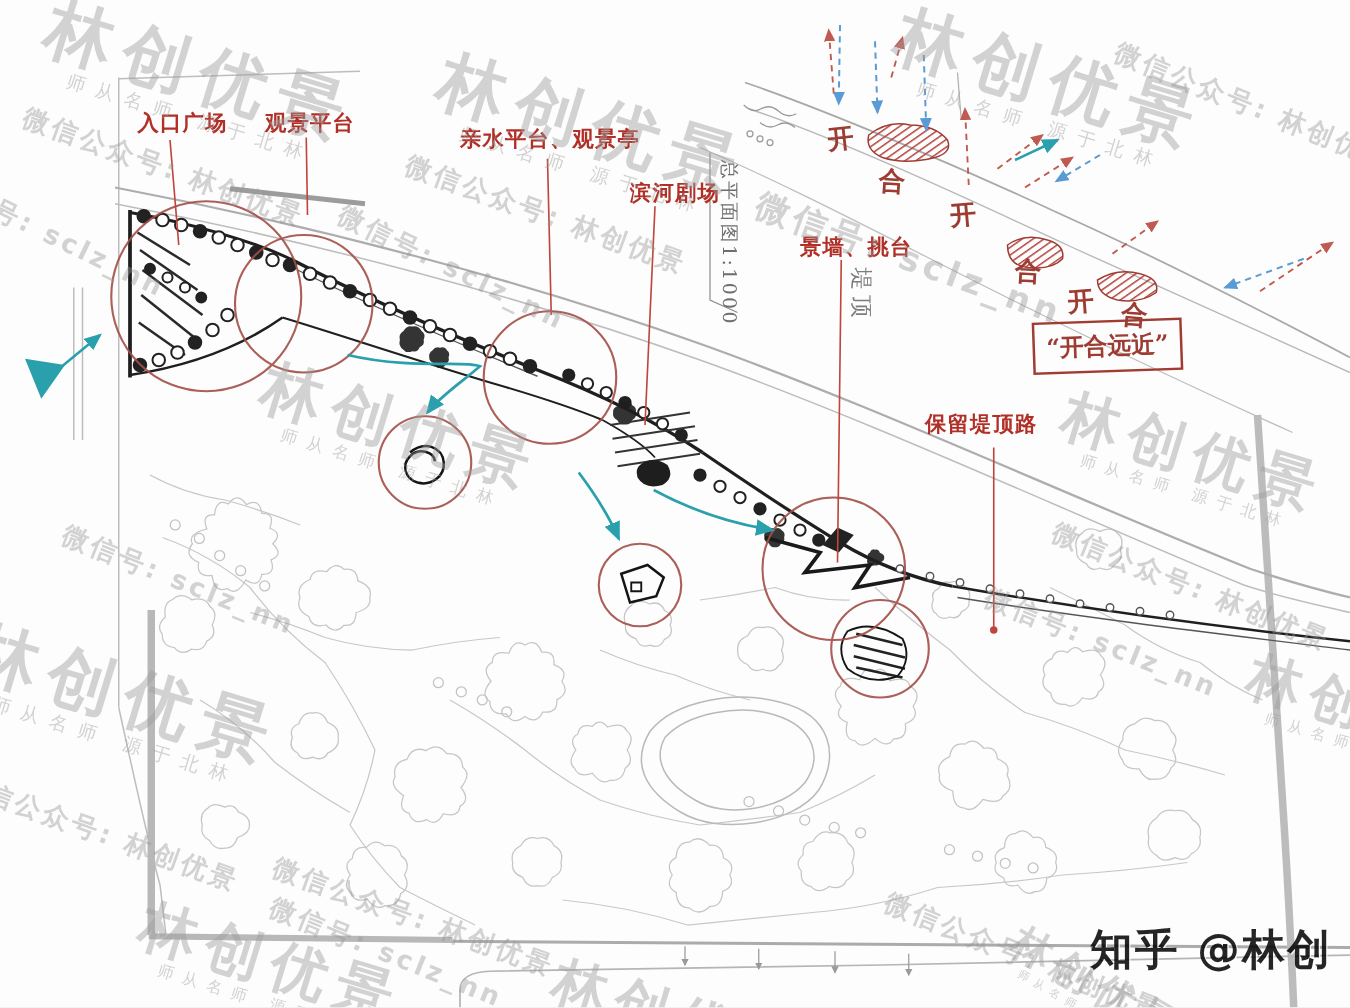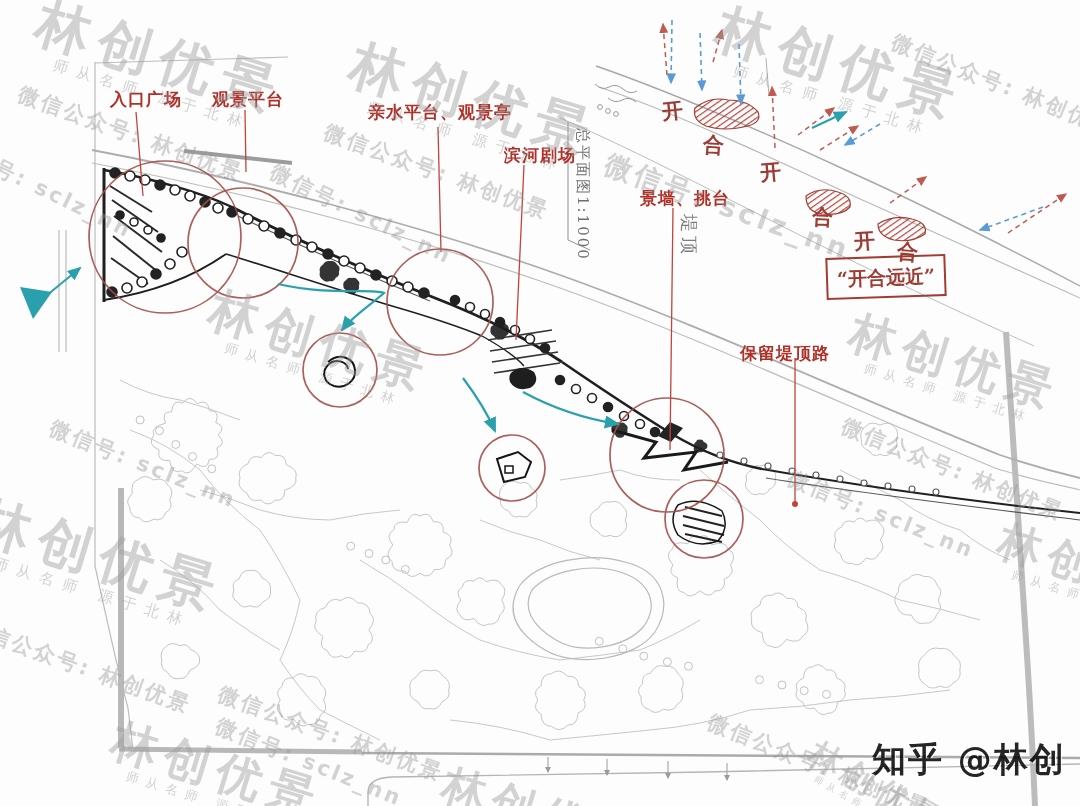--- a/index.html
+++ b/index.html
@@ -298,21 +298,21 @@
     <path d="M523,392 C560,412 592,420 618,424" stroke-width="2.2" marker-end="url(#mTeal)"></path>
     <path d="M812,128 L846,112" stroke-width="2" marker-end="url(#mTeal)"></path>
   </g>
 </svg>
 
 <div class="lbl" style="left:110px;top:89px">入口广场</div>
 <div class="lbl" style="left:212px;top:89px">观景平台</div>
 <div class="lbl" style="left:368px;top:102px">亲水平台、观景亭</div>
 <div class="lbl" style="left:504px;top:145px">滨河剧场</div>
 <div class="lbl" style="left:640px;top:188px">景墙、挑台</div>
-<div class="lbl" style="left:740px;top:343px">保留堤顶路</div>
+<div class="lbl" style="left:740px;top:330px">保留堤顶路</div>
 
 <div class="boxnote">“开合远近”</div>
 <div class="plannote">总平面图1:1000</div>
 <div class="leveenote">堤顶</div>
 <div id="oc-layer">
       <span class="oc" style="left: 662px; top: 97px; transform: rotate(-6deg);">开</span>
       <span class="oc" style="left: 703px; top: 131px; transform: rotate(4deg);">合</span>
       <span class="oc" style="left: 760px; top: 158px; transform: rotate(-5deg);">开</span>
       <span class="oc" style="left: 812px; top: 203px; transform: rotate(3deg);">合</span>
       <span class="oc" style="left: 854px; top: 227px; transform: rotate(-4deg);">开</span>

